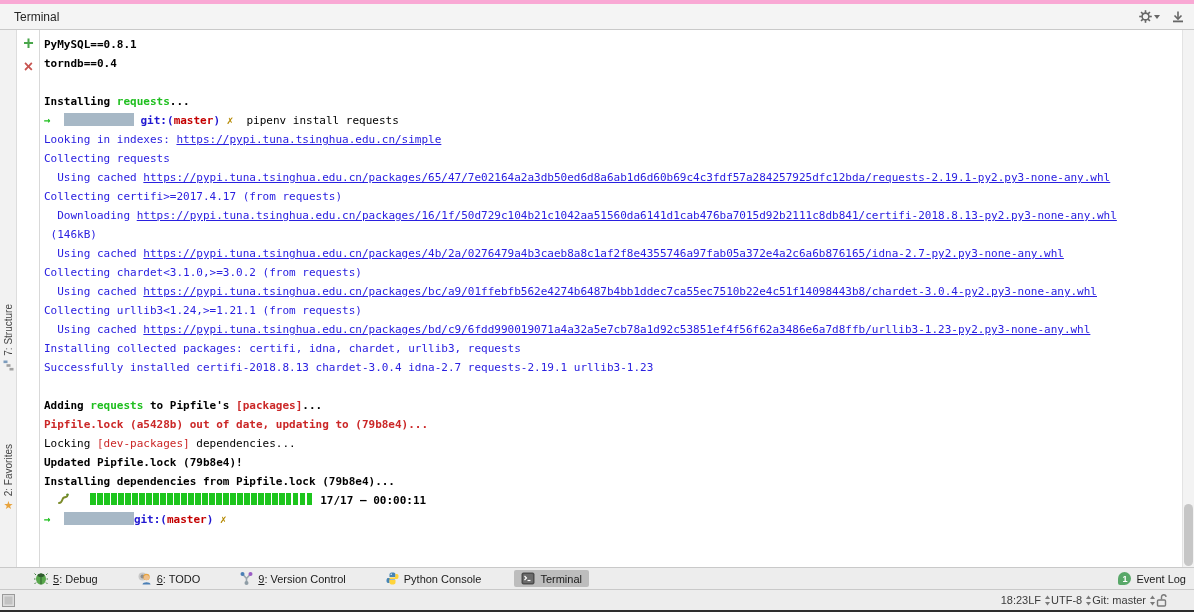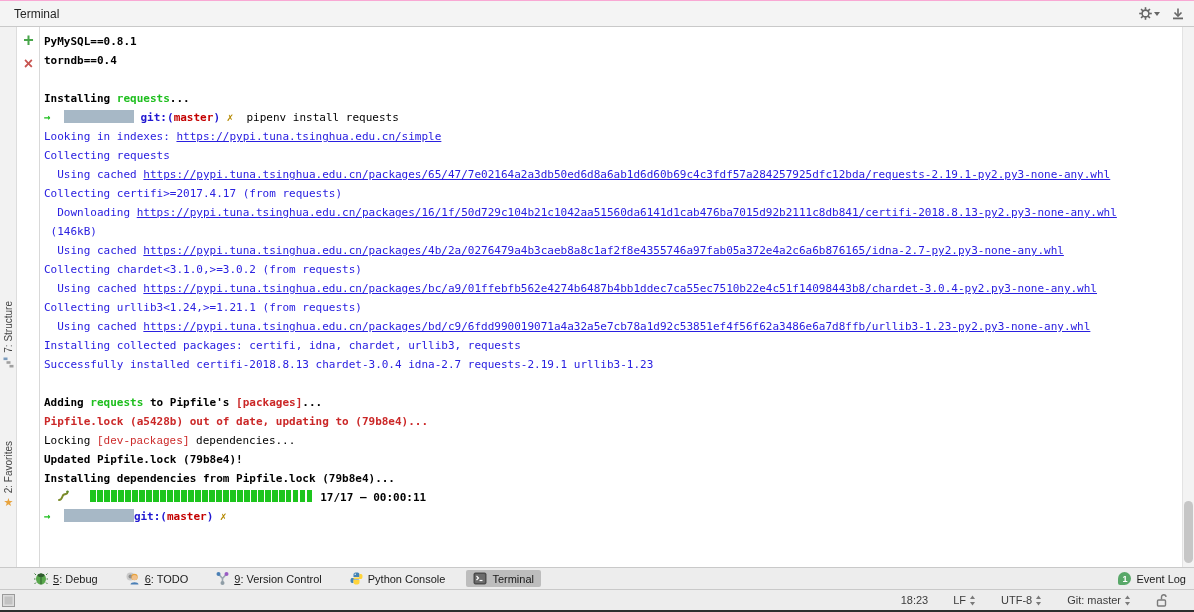--- a/index.html
+++ b/index.html
@@ -1,20 +1,20 @@
 <!DOCTYPE html>
 <html style="--blue: #2a20e0; --green: #1fbf1f; --red: #cb2727; --gitblue: #2017d1; --gitred: #c40000; --yellow: #b58900; --progress: #1dc51d; --redacted: #a7b8c6;"><head>
 <meta charset="utf-8">
 <style>
   * { margin:0; padding:0; box-sizing:border-box; }
   html,body { background:#888; }
   .window {
     position:relative; width:1194px; height:612px; background:#fff;
     font-family:"Liberation Sans", sans-serif; overflow:hidden;
-    border-top:1px solid #f9a8d4;
+    border-top:4px solid #f9a8d4;
   }
   
   .panel-header {
     position:absolute; top:0; left:0; right:0; height:26px;
     background:#f4f4f4; border-bottom:1px solid #c9c9c9;
     display:flex; align-items:center; padding:0 10px 0 14px;
   }
   .panel-title { font-size:12px; color:#262626; }
   .header-actions { margin-left:auto; display:flex; align-items:center; gap:12px; }
   .hbtn { display:flex; align-items:center; gap:2px; cursor:pointer; }
@@ -44,51 +44,51 @@
     position:absolute; top:0; bottom:0; left:41px; right:0; overflow:hidden;
     padding:5px 0 0 3px; cursor:text;
     font-family:"DejaVu Sans Mono", monospace; font-size:11px; color:#000;
   }
   .tline { height:19px; line-height:19px; white-space:pre; }
   .seg-p  { }
   .seg-b  { font-weight:bold; }
   .seg-bl { color:var(--blue); }
   .seg-lk { color:var(--blue); text-decoration:underline; cursor:pointer; }
   .seg-g  { color:var(--green); font-weight:bold; }
-  .seg-r  { color:var(--red);font-family:Liberation Mono, monospace; }
+  .seg-r  { color:var(--red); }
   .seg-rb { color:var(--red); font-weight:bold; }
   .seg-arrow { color:var(--green); font-weight:bold; }
   .seg-gb { color:var(--gitblue); font-weight:bold; }
   .seg-gr { color:var(--gitred); font-weight:bold; }
   .seg-x  { color:var(--yellow); }
   .redacted { display:inline-block; width:70px; height:13px; background:var(--redacted); vertical-align:-2px; }
   .pbar { display:inline-block; vertical-align:-1px; }
   .pblock { display:inline-block; width:5.8px; height:12px; background:var(--progress); margin-right:1.2px; }
   .snake { display:inline-block; width:13px; vertical-align:-1px; }
   .scroll-track { position:absolute; top:0; bottom:0; right:0; width:12px; background:#f3f3f3; border-left:1px solid #e3e3e3; }
   .scroll-thumb { position:absolute; right:1px; width:9px; top:474px; height:62px; background:#c6c6c6; border-radius:5px; cursor:pointer; }
   
   .toolbar {
     position:absolute; left:0; right:0; bottom:23px; height:22px;
     background:#ededed; border-top:1px solid #c9c9c9;
-    display:flex; align-items:center; padding-left:27px; gap:14px; font-size:11px; color:#1a1a1a;
+    display:flex; align-items:center; padding-left:27px; gap:26px; font-size:11px; color:#1a1a1a;
   }
   .tw-tab { display:flex; align-items:center; gap:5px; padding:2px 7px; cursor:pointer; border-radius:2px; }
   .tw-tab.active { background:#bdbdbd; }
   .tw-tab u { text-decoration:underline; }
   .event-log { margin-left:auto; margin-right:8px; display:flex; align-items:center; gap:5px; cursor:pointer; }
   .badge {
     width:13px; height:13px; border-radius:50% 50% 50% 2px; background:#59a869;
     color:#fff; font-size:9px; font-weight:bold; display:flex; align-items:center; justify-content:center;
   }
   
   .statusbar {
     position:absolute; left:0; right:0; bottom:2px; height:21px;
     background:#ededed; border-top:1px solid #c9c9c9;
-    display:flex; align-items:center; justify-content:flex-end; gap:25px;
+    display:flex; align-items:center; justify-content:flex-end; gap:0;
     padding-right:26px; font-size:11px; color:#3c3c3c;
   }
   .status-item { display:flex; align-items:center; gap:3px; cursor:pointer; }
   .switcher { position:absolute; left:2px; top:4px; cursor:pointer; }
   .window-edge { position:absolute; left:0; right:0; bottom:0; height:2px; background:#2e2e2e; }
   .icon { display:inline-flex; align-items:center; justify-content:center; }
   .icon svg { display:block; }
 </style>
 </head>
 <body>

